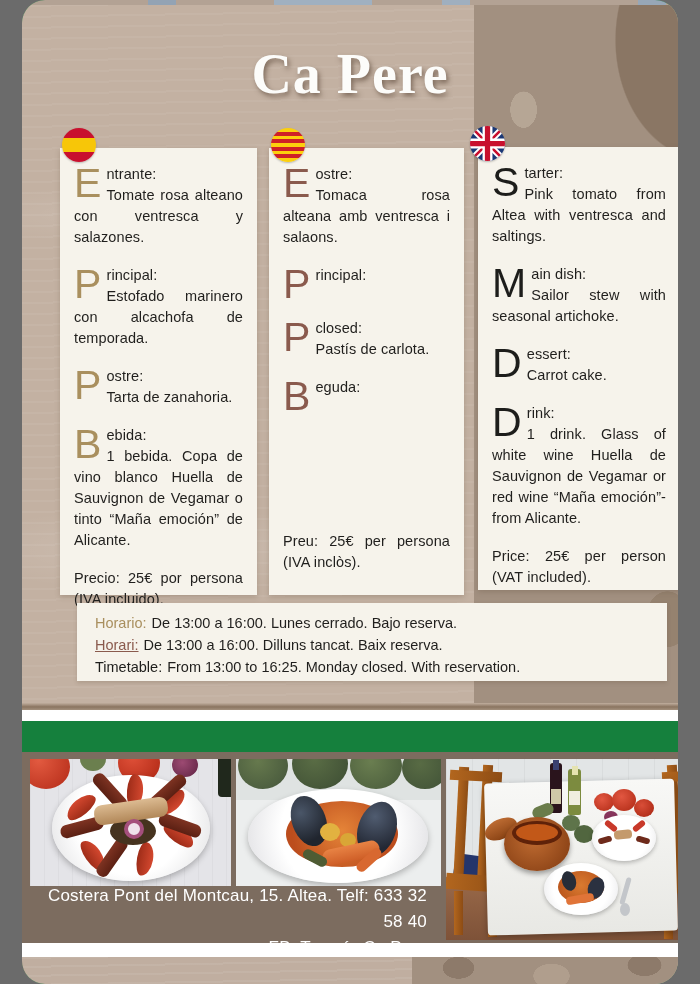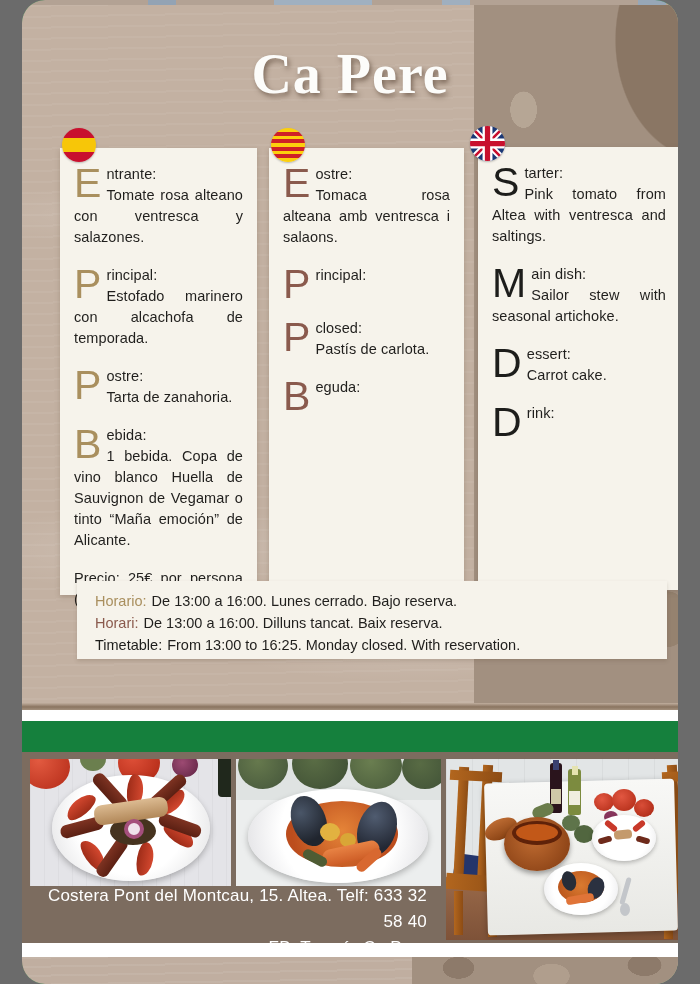--- a/index.html
+++ b/index.html
@@ -69,24 +69,24 @@
   .flag{position:absolute;width:34px;height:34px;border-radius:50%;overflow:hidden;
     top:-20px;left:2px;box-shadow:0 1px 2px rgba(0,0,0,.25);}
   #card-en .flag{left:-8px;top:-21px;width:35px;height:35px;}
   .flag-es{background:linear-gradient(180deg,#c8102e 0 30%,#f7c608 30% 70%,#c8102e 70%);}
   .flag-ca{background:linear-gradient(180deg,#fccf0d 0 11.1%,#cf2027 11.1% 22.2%,#fccf0d 22.2% 33.3%,
     #cf2027 33.3% 44.4%,#fccf0d 44.4% 55.6%,#cf2027 55.6% 66.7%,#fccf0d 66.7% 77.8%,
     #cf2027 77.8% 88.9%,#fccf0d 88.9%);}
   .flag-uk svg{display:block;width:100%;height:100%;}
 
   
-  .schedule{position:absolute;left:55px;top:581px;width:590px;height:78px;background:#f6f3eb;
+  .schedule{position:absolute;left:55px;top:603px;width:590px;height:78px;background:#f6f3eb;
     box-sizing:border-box;padding:9px 18px 0;box-shadow:0 2px 4px rgba(90,70,50,.2);}
   .sched-line{font-size:14.5px;line-height:22px;color:#201f1d;}
-  .lab-es{color:#a98f5e;} .lab-ca{color:#8a5a4d;} .lab-en{color:#1d1d1b;}
+  .lab-es{color:#a98f5e;} .lab-ca{color:#8a5a4d;text-decoration:underline;} .lab-en{color:#1d1d1b;}
   .sched-text{margin-left:5px;}
 
   
   .band{position:absolute;left:0;top:752px;width:700px;height:222px;background:#7c6c5f;}
   .photo{position:absolute;top:7px;overflow:hidden;background:#e8e9ea;}
   .photo1{left:8px;width:201px;height:127px;}
   .photo2{left:214px;width:205px;height:127px;}
   .photo3{left:424px;width:270px;height:181px;}
   .contact{position:absolute;left:8px;top:131px;width:397px;text-align:right;color:#ffffff;
     font-size:17px;line-height:26px;letter-spacing:.2px;}
@@ -218,36 +218,38 @@
     <p class="section acc-es"><span class="dropcap">B</span><span>ebida:</span><br><span>1 bebida. Copa de vino blanco Huella de Sauvignon de Vegamar o tinto “Maña emoción” de Alicante.</span></p>
     <p class="price">Precio: 25€ por persona (IVA incluido).</p>
   </div>
 
   <div class="card" id="card-ca">
     <div class="flag flag-ca" title="senyera-flag"></div>
     <p class="section acc-ca"><span class="dropcap">E</span><span>ostre:</span><br><span>Tomaca rosa alteana amb ventresca i salaons.</span></p>
     <p class="section acc-ca"><span class="dropcap">P</span><span>rincipal:</span><br></p>
     <p class="section acc-ca"><span class="dropcap">P</span><span>closed:</span><br><span>Pastís de carlota.</span></p>
     <p class="section acc-ca"><span class="dropcap">B</span><span>eguda:</span><br></p>
+    <p class="price">Preu: 25€ per persona (IVA inclòs).</p>
   </div>
 
   <div class="card" id="card-en">
     <div class="flag flag-uk" title="uk-flag">
       <svg viewBox="0 0 60 60" preserveAspectRatio="xMidYMid slice">
         <rect width="60" height="60" fill="#1a3775"></rect>
         <path d="M0,0 L60,60 M60,0 L0,60" stroke="#ffffff" stroke-width="11"></path>
         <path d="M0,0 L60,60 M60,0 L0,60" stroke="#c8102e" stroke-width="4.5"></path>
         <path d="M30,0 V60 M0,30 H60" stroke="#ffffff" stroke-width="17"></path>
         <path d="M30,0 V60 M0,30 H60" stroke="#c8102e" stroke-width="9"></path>
       </svg>
     </div>
     <p class="section acc-en"><span class="dropcap">S</span><span>tarter:</span><br><span>Pink tomato from Altea with ventresca and saltings.</span></p>
     <p class="section acc-en"><span class="dropcap">M</span><span>ain dish:</span><br><span>Sailor stew with seasonal artichoke.</span></p>
     <p class="section acc-en"><span class="dropcap">D</span><span>essert:</span><br><span>Carrot cake.</span></p>
-    <p class="section acc-en"><span class="dropcap">D</span><span>rink:</span><br></p>
+    <p class="section acc-en"><span class="dropcap">D</span><span>rink:</span><br><span>1 drink. Glass of white wine Huella de Sauvignon de Vegamar or red wine “Maña emoción”- from Alicante.</span></p>
+    <p class="price">Price: 25€ per person (VAT included).</p>
   </div>
 
   <div class="schedule">
     <div class="sched-line"><span class="lab-es">Horario:</span><span class="sched-text">De 13:00 a 16:00. Lunes cerrado. Bajo reserva.</span></div>
     <div class="sched-line"><span class="lab-ca">Horari:</span><span class="sched-text">De 13:00 a 16:00. Dilluns tancat. Baix reserva.</span></div>
     <div class="sched-line"><span class="lab-en">Timetable:</span><span class="sched-text">From 13:00 to 16:25. Monday closed. With reservation.</span></div>
   </div>
 
   <div class="divider"></div>
   <div class="white1"></div>

